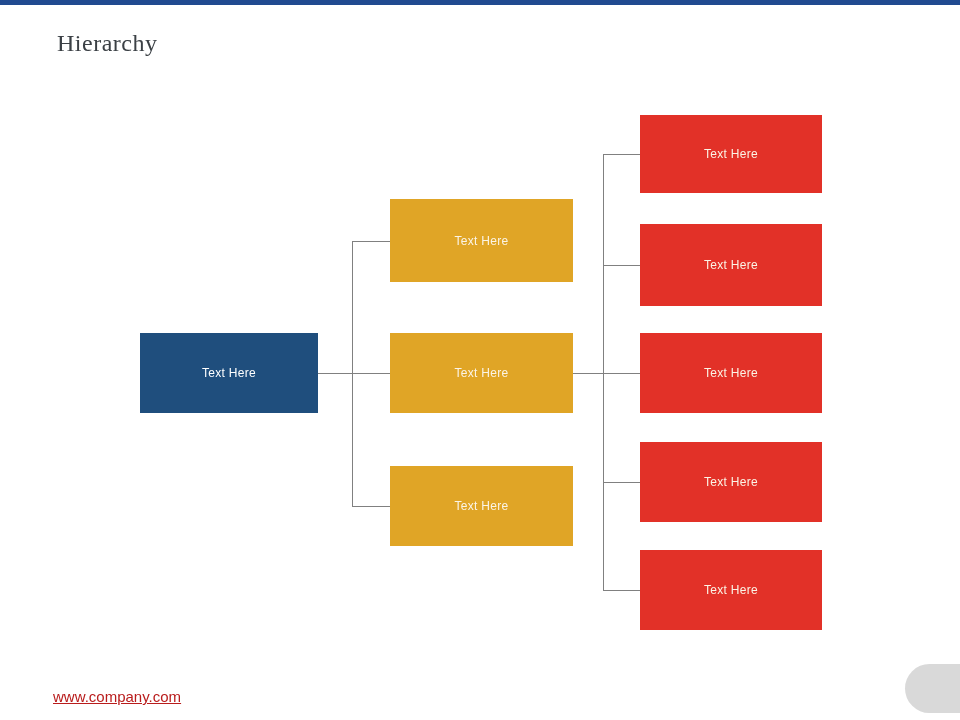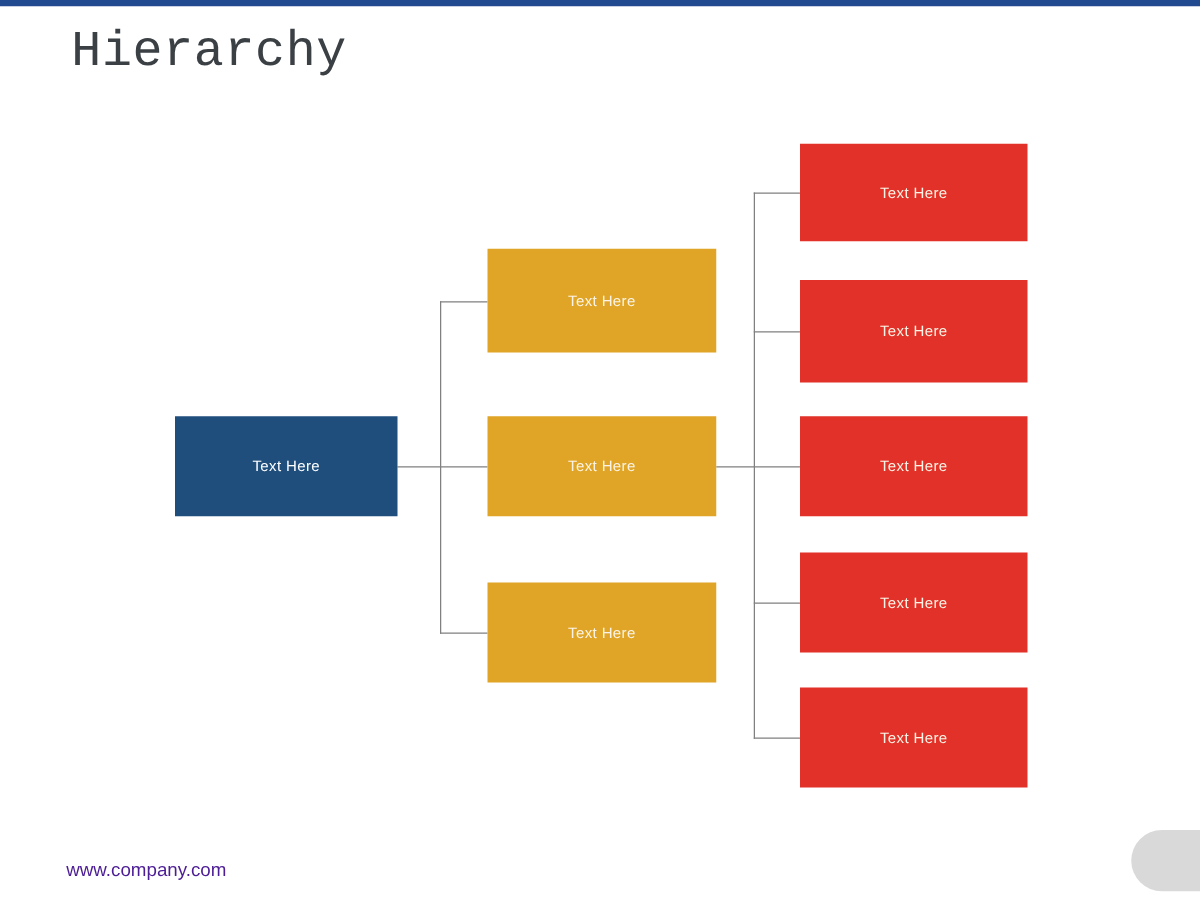--- a/index.html
+++ b/index.html
@@ -19,22 +19,22 @@
   }
   .top-bar {
     position: absolute;
     left: 0; top: 0;
     width: 960px; height: 5px;
     background: #214a90;
   }
   .slide-title {
     position: absolute;
     left: 57px; top: 22px;
-    font-family: Liberation Mono, monospace;
-    font-size: 40px;
+    font-family: Liberation Serif, serif;
+    font-size: 24px;
     line-height: 42px;
     color: #3b4045;
     letter-spacing: 0.5px;
   }
   .node {
     position: absolute;
     display: flex;
     align-items: center;
     justify-content: center;
     font-size: 12px;
@@ -104,17 +104,17 @@
   <div class="node l2-1" style="background-color: rgb(224, 165, 38);">Text Here</div>
   <div class="node l2-2" style="background-color: rgb(224, 165, 38);">Text Here</div>
   <div class="node l2-3" style="background-color: rgb(224, 165, 38);">Text Here</div>
 
   <div class="node l3-1" style="background-color: rgb(226, 49, 40);">Text Here</div>
   <div class="node l3-2" style="background-color: rgb(226, 49, 40);">Text Here</div>
   <div class="node l3-3" style="background-color: rgb(226, 49, 40);">Text Here</div>
   <div class="node l3-4" style="background-color: rgb(226, 49, 40);">Text Here</div>
   <div class="node l3-5" style="background-color: rgb(226, 49, 40);">Text Here</div>
 
-  <div class="footer-url" style="color: #4c1d95;">www.company.com</div>
+  <div class="footer-url" style="color: #b91c1c; text-decoration: underline;">www.company.com</div>
 
   <div class="corner-pill" style="background-color: rgb(217, 217, 217);"></div>
 
 </div>
 
 </body></html>

